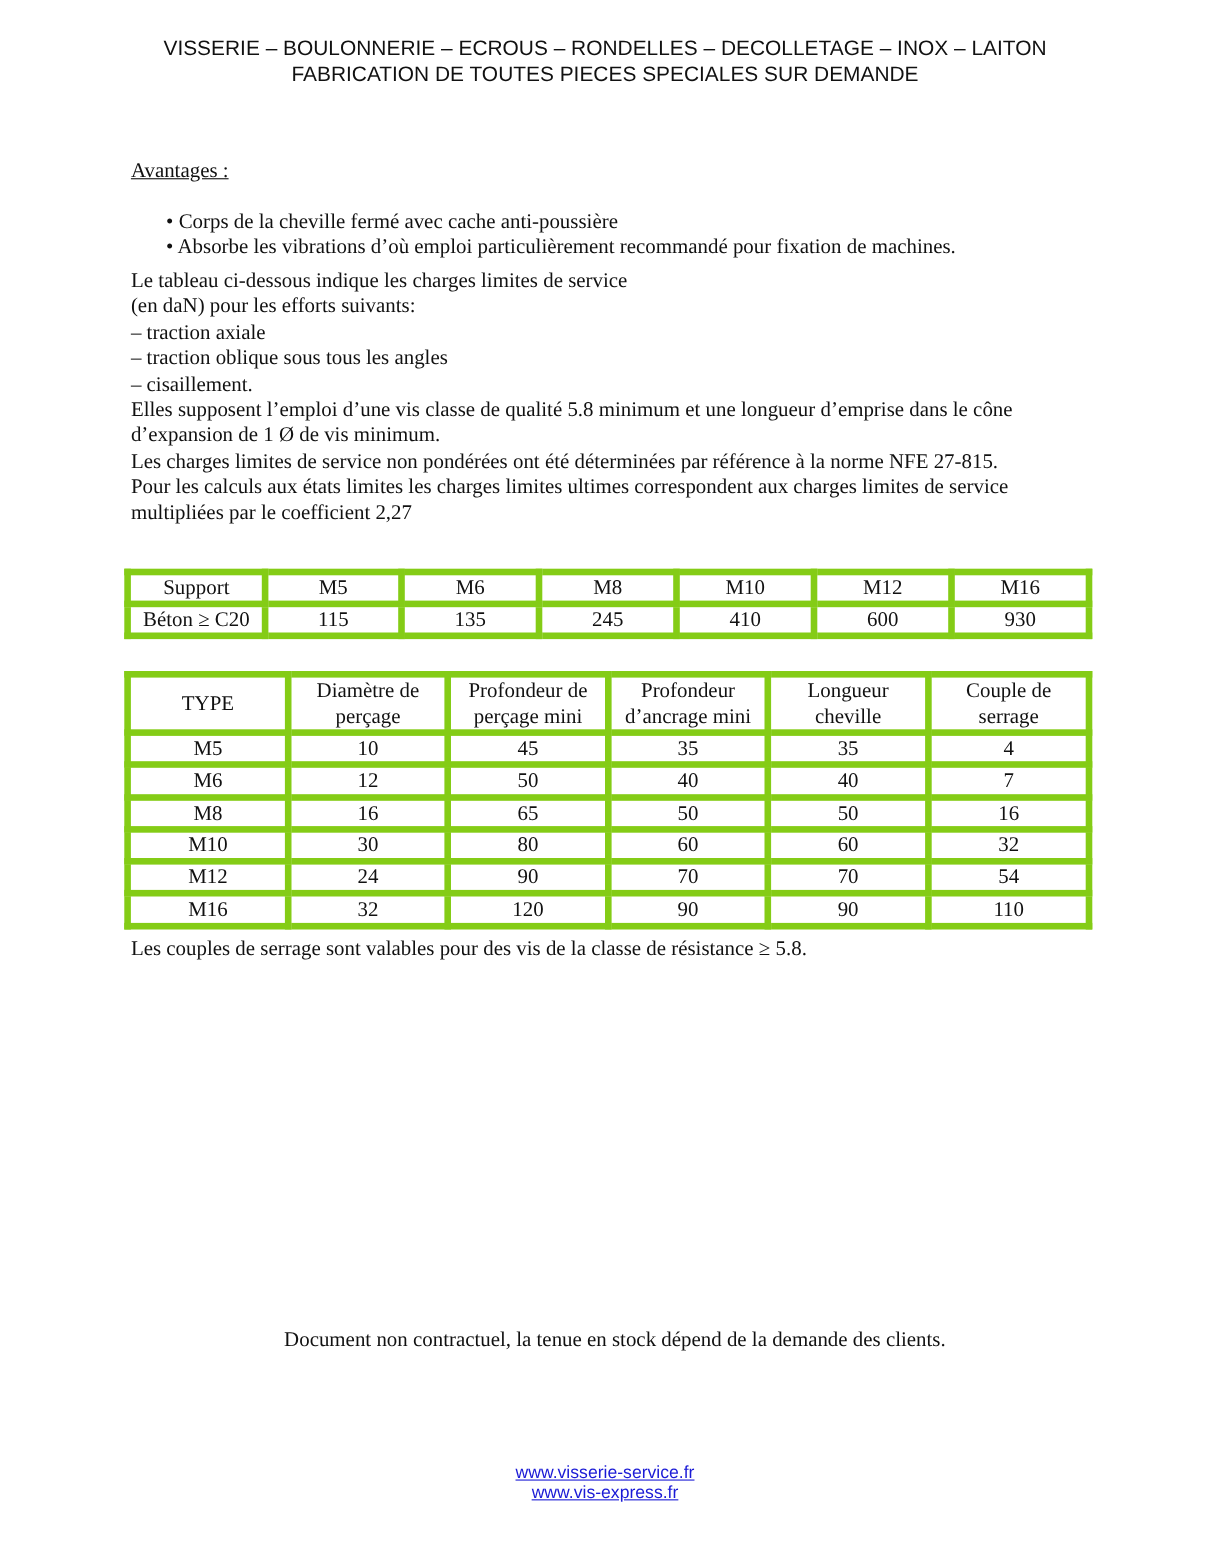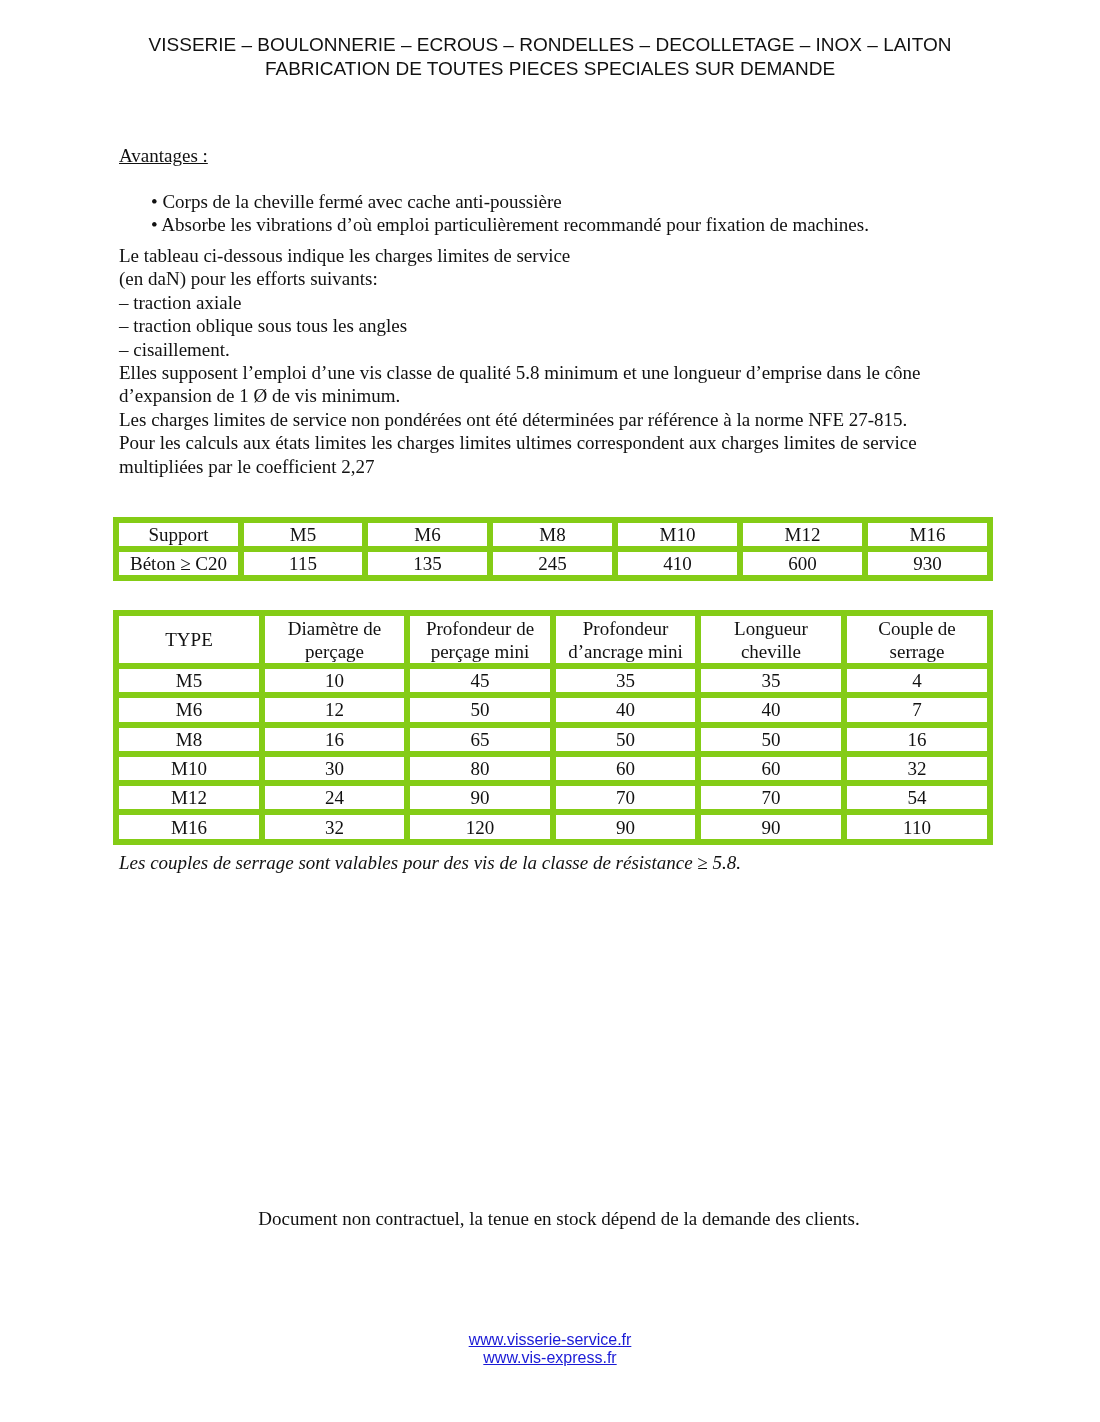--- a/index.html
+++ b/index.html
@@ -160,20 +160,20 @@
     <td>M16</td>
     <td>32</td>
     <td>120</td>
     <td>90</td>
     <td>90</td>
     <td>110</td>
   </tr>
 </tbody>
   </table>
 
-<div class="block serif" style="top:851px;font-style:italic;">Les couples de serrage sont valables pour des vis de la classe de résistance ≥ 5.8.</div>
+<div class="block serif" style="top:851px;">Les couples de serrage sont valables pour des vis de la classe de résistance ≥ 5.8.</div>
 
 <div class="block serif" style="top:1207px;text-align:center;">Document non contractuel, la tenue en stock dépend de la demande des clients.</div>
 
 <div class="links">
   <a>www.visserie-service.fr</a>
   <a>www.vis-express.fr</a>
 </div>
 
 </body></html>

